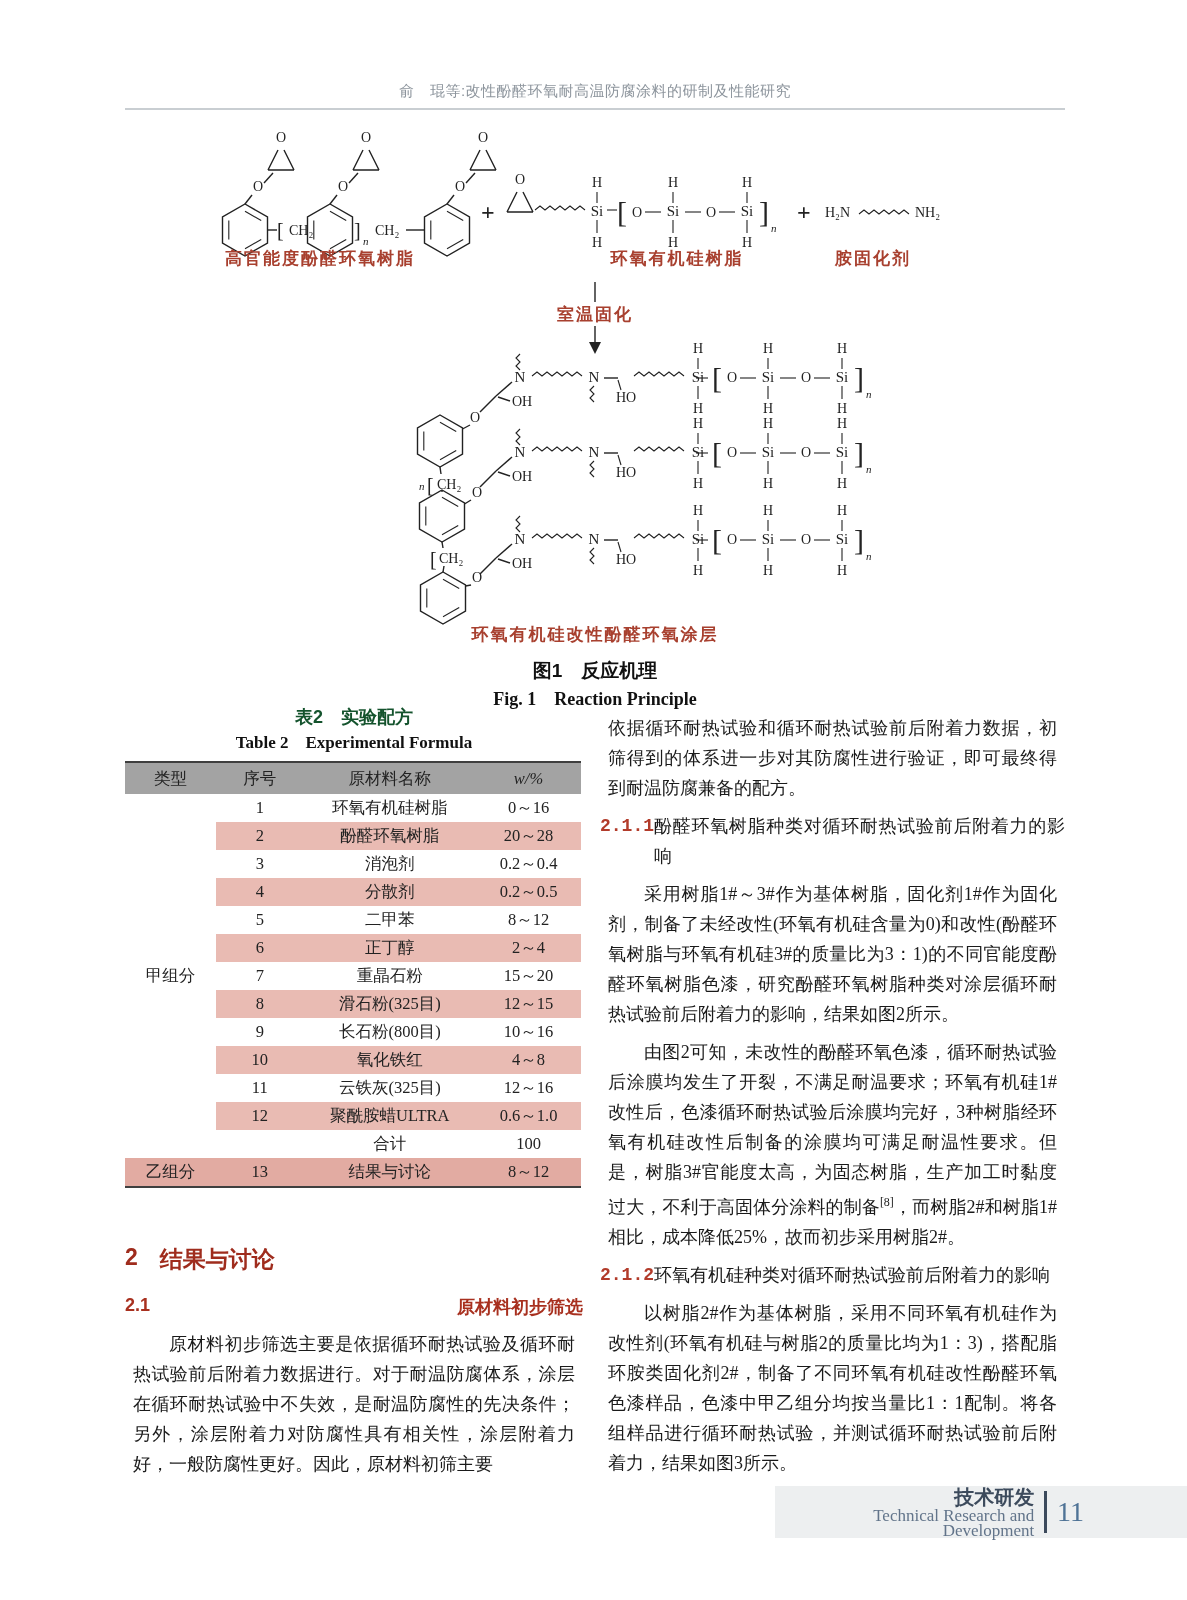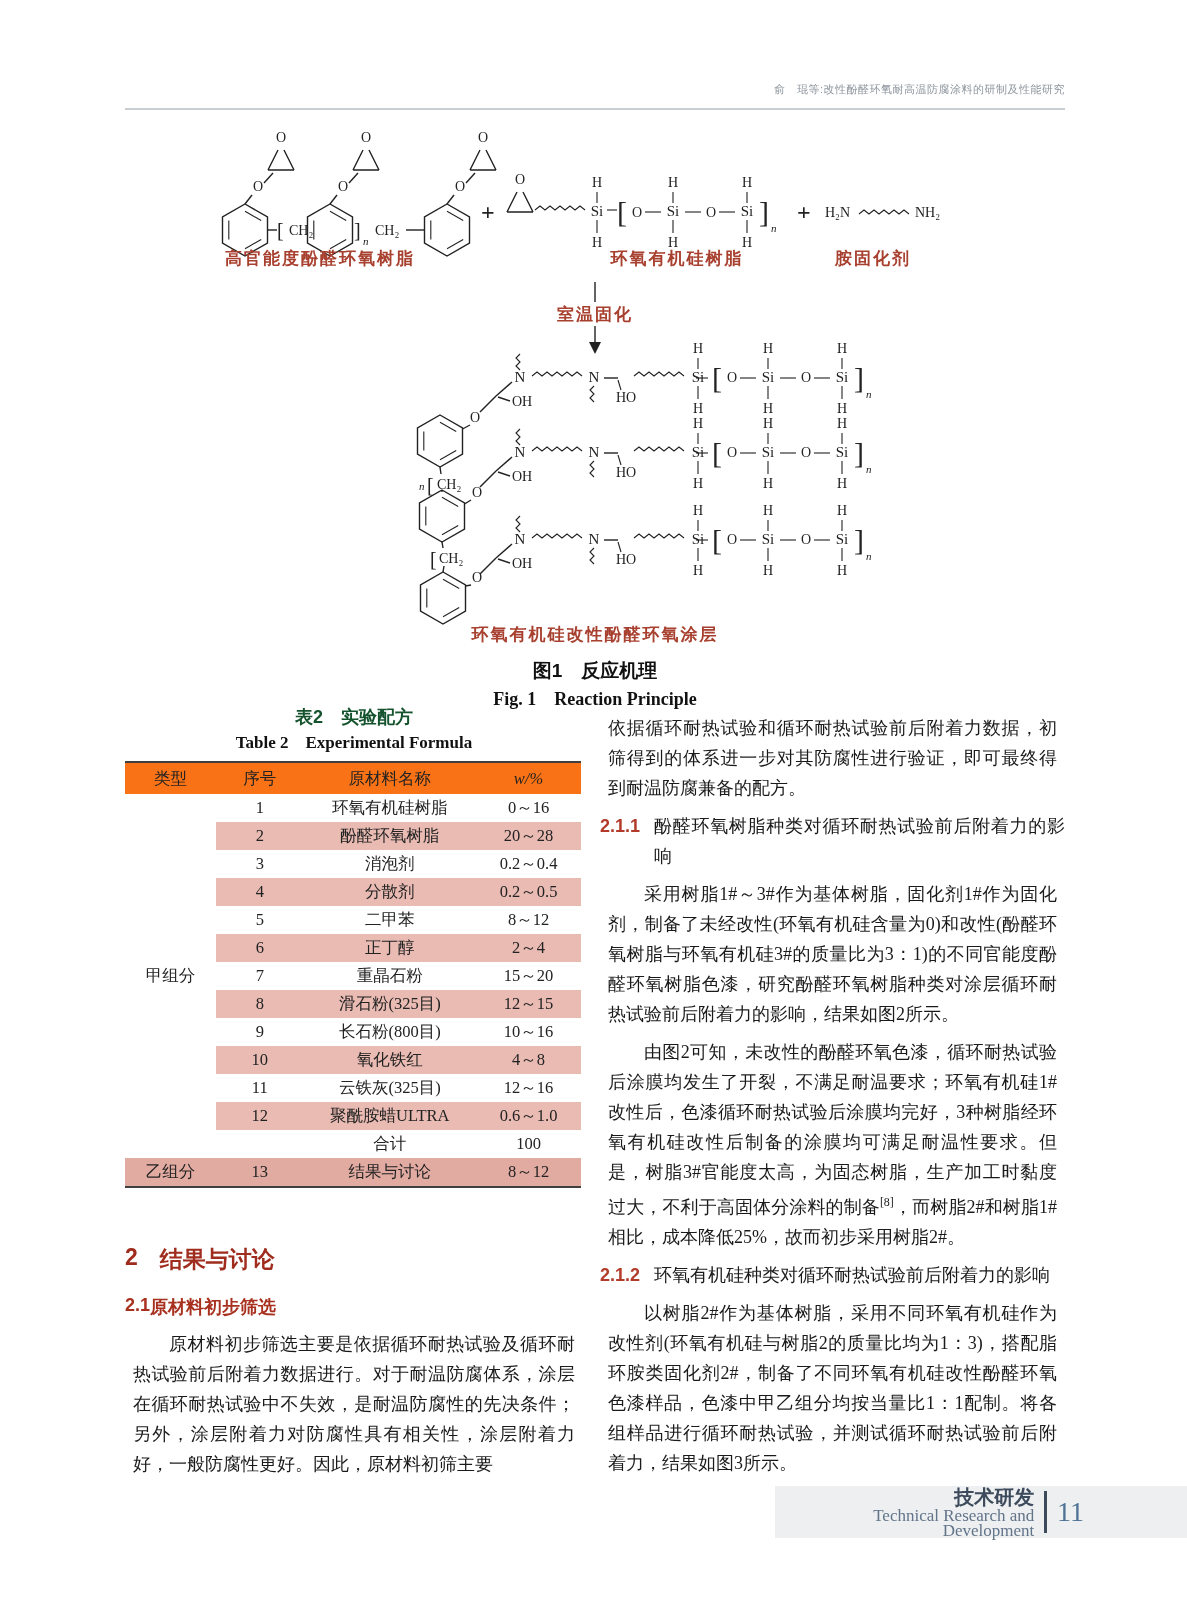--- a/index.html
+++ b/index.html
@@ -1,21 +1,21 @@
 <!DOCTYPE html>
 <html><head>
 <meta charset="utf-8">
 <style>
   html,body{margin:0;padding:0;background:#ffffff;}
   .page{position:relative;width:1187px;height:1600px;background:#fff;overflow:hidden;
         font-family:"Liberation Serif","DejaVu Serif",serif;color:#1a1a1a;}
   
-  .hdr{position:absolute;left:125px;top:82px;width:940px;text-align:right;
+  .hdr{position:absolute;left:125px;top:82px;width:940px;text-align:center;
        font-family:"Liberation Sans","DejaVu Sans",sans-serif;
-       font-size:11px;color:#8d959d;letter-spacing:.5px;}
+       font-size:15px;color:#8d959d;letter-spacing:.5px;}
   .hdr-rule{position:absolute;left:125px;top:108px;width:940px;height:0;border-top:2px solid #c9ced2;}
   
   .figwrap{position:absolute;left:125px;top:130px;width:940px;}
   svg text{font-family:"Liberation Serif","DejaVu Serif",serif;}
   .atom{font-size:14px;fill:#222;}
   .atom-si{font-size:15px;fill:#222;}
   .sub{font-size:11px;font-style:italic;fill:#222;}
   .brk{font-size:30px;fill:#222;}
   .brk-sm{font-size:20px;fill:#222;}
   .plus{font-size:24px;fill:#222;font-weight:bold;}
@@ -33,31 +33,31 @@
   sup.ref{font-size:12px;}
   
   .t2-title-zh{text-align:center;font-family:"Liberation Sans","DejaVu Sans",sans-serif;
                font-weight:bold;font-size:18px;color:#14532d;}
   .t2-title-en{text-align:center;font-weight:bold;font-size:17px;color:#111;margin-top:2px;margin-bottom:7px;}
   table.t2{border-collapse:collapse;width:456px;border-top:2px solid #3f3f3f;border-bottom:2px solid #3f3f3f;
            font-size:16.5px;color:#222;}
   table.t2 td,table.t2 th{padding:0 4px;height:28px;text-align:center;font-weight:normal;vertical-align:middle;}
   table.t2 th{height:31px;}
   .c-type{width:90px;}.c-no{width:86px;}.c-name{width:176px;}.c-w{width:104px;}
-  .hd{background:#f97316;}
+  .hd{background:#a3a3a3;}
   .pk{background:#e9bbb3;}
   .pb{background:#e2aba2;}
   .witalic{font-style:italic;}
   
   .sec2{margin-top:56px;font-family:"Liberation Sans","DejaVu Sans",sans-serif;
         font-weight:bold;font-size:23px;color:#9f2c1d;display:flex;gap:22px;}
   .sec21{margin-top:20px;font-family:"Liberation Sans","DejaVu Sans",sans-serif;
-         font-weight:bold;font-size:18px;color:#a8301f;display:flex;gap:0;}
+         font-weight:bold;font-size:18px;color:#a8301f;display:flex;gap:0;justify-content:space-between;}
   .h3{display:flex;font-size:18px;line-height:30px;margin:0;}
-  .h3 .num{color:#b23b2a;font-family:Liberation Sans, sans-serif;
+  .h3 .num{color:#b23b2a;font-family:Liberation Mono, monospace;
            font-weight:bold;flex:0 0 54px;}
   .h3 .ttl{flex:1;text-align:justify;}
   
   .foot-band{position:absolute;left:775px;top:1486px;width:412px;height:52px;background:#edeff0;}
   .footer{position:absolute;left:775px;top:1486px;width:400px;height:52px;
           display:flex;align-items:center;justify-content:flex-end;padding-right:0;padding-left:29px;}
   .foot-txt{text-align:right;}
   .foot-zh{font-family:"Liberation Sans","DejaVu Sans",sans-serif;font-weight:bold;
            font-size:20px;color:#3c4a5c;line-height:22px;}
   .foot-en{font-size:17px;color:#62748a;line-height:15px;}

